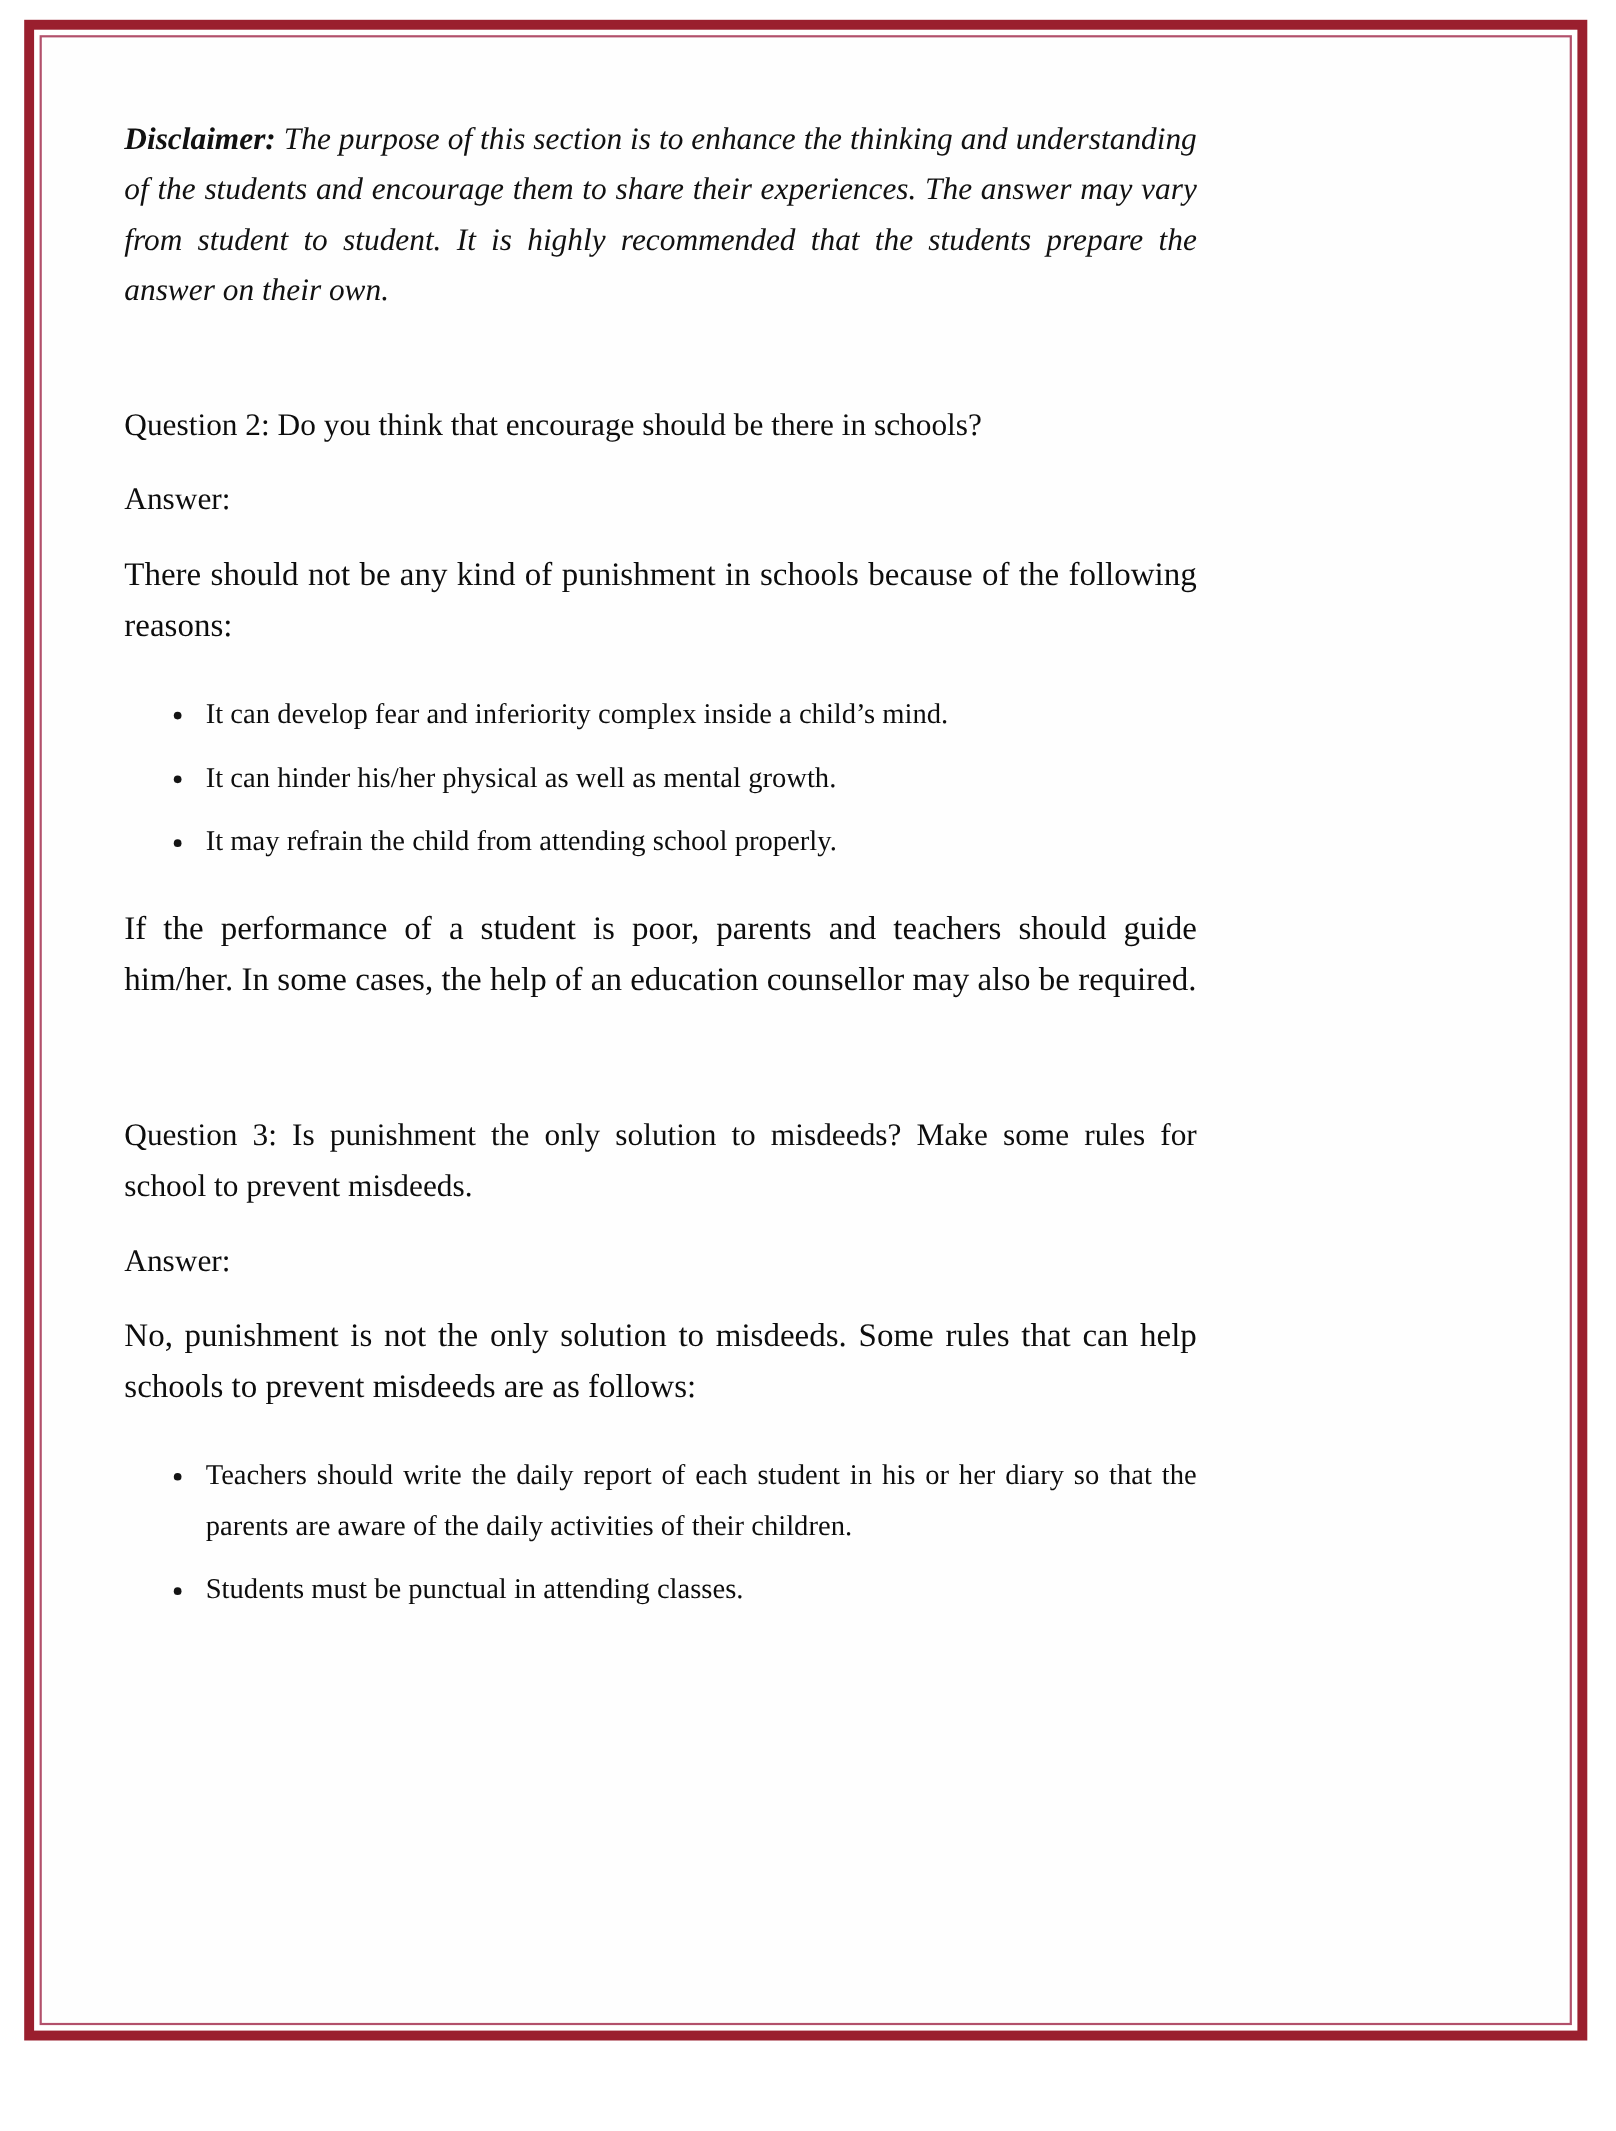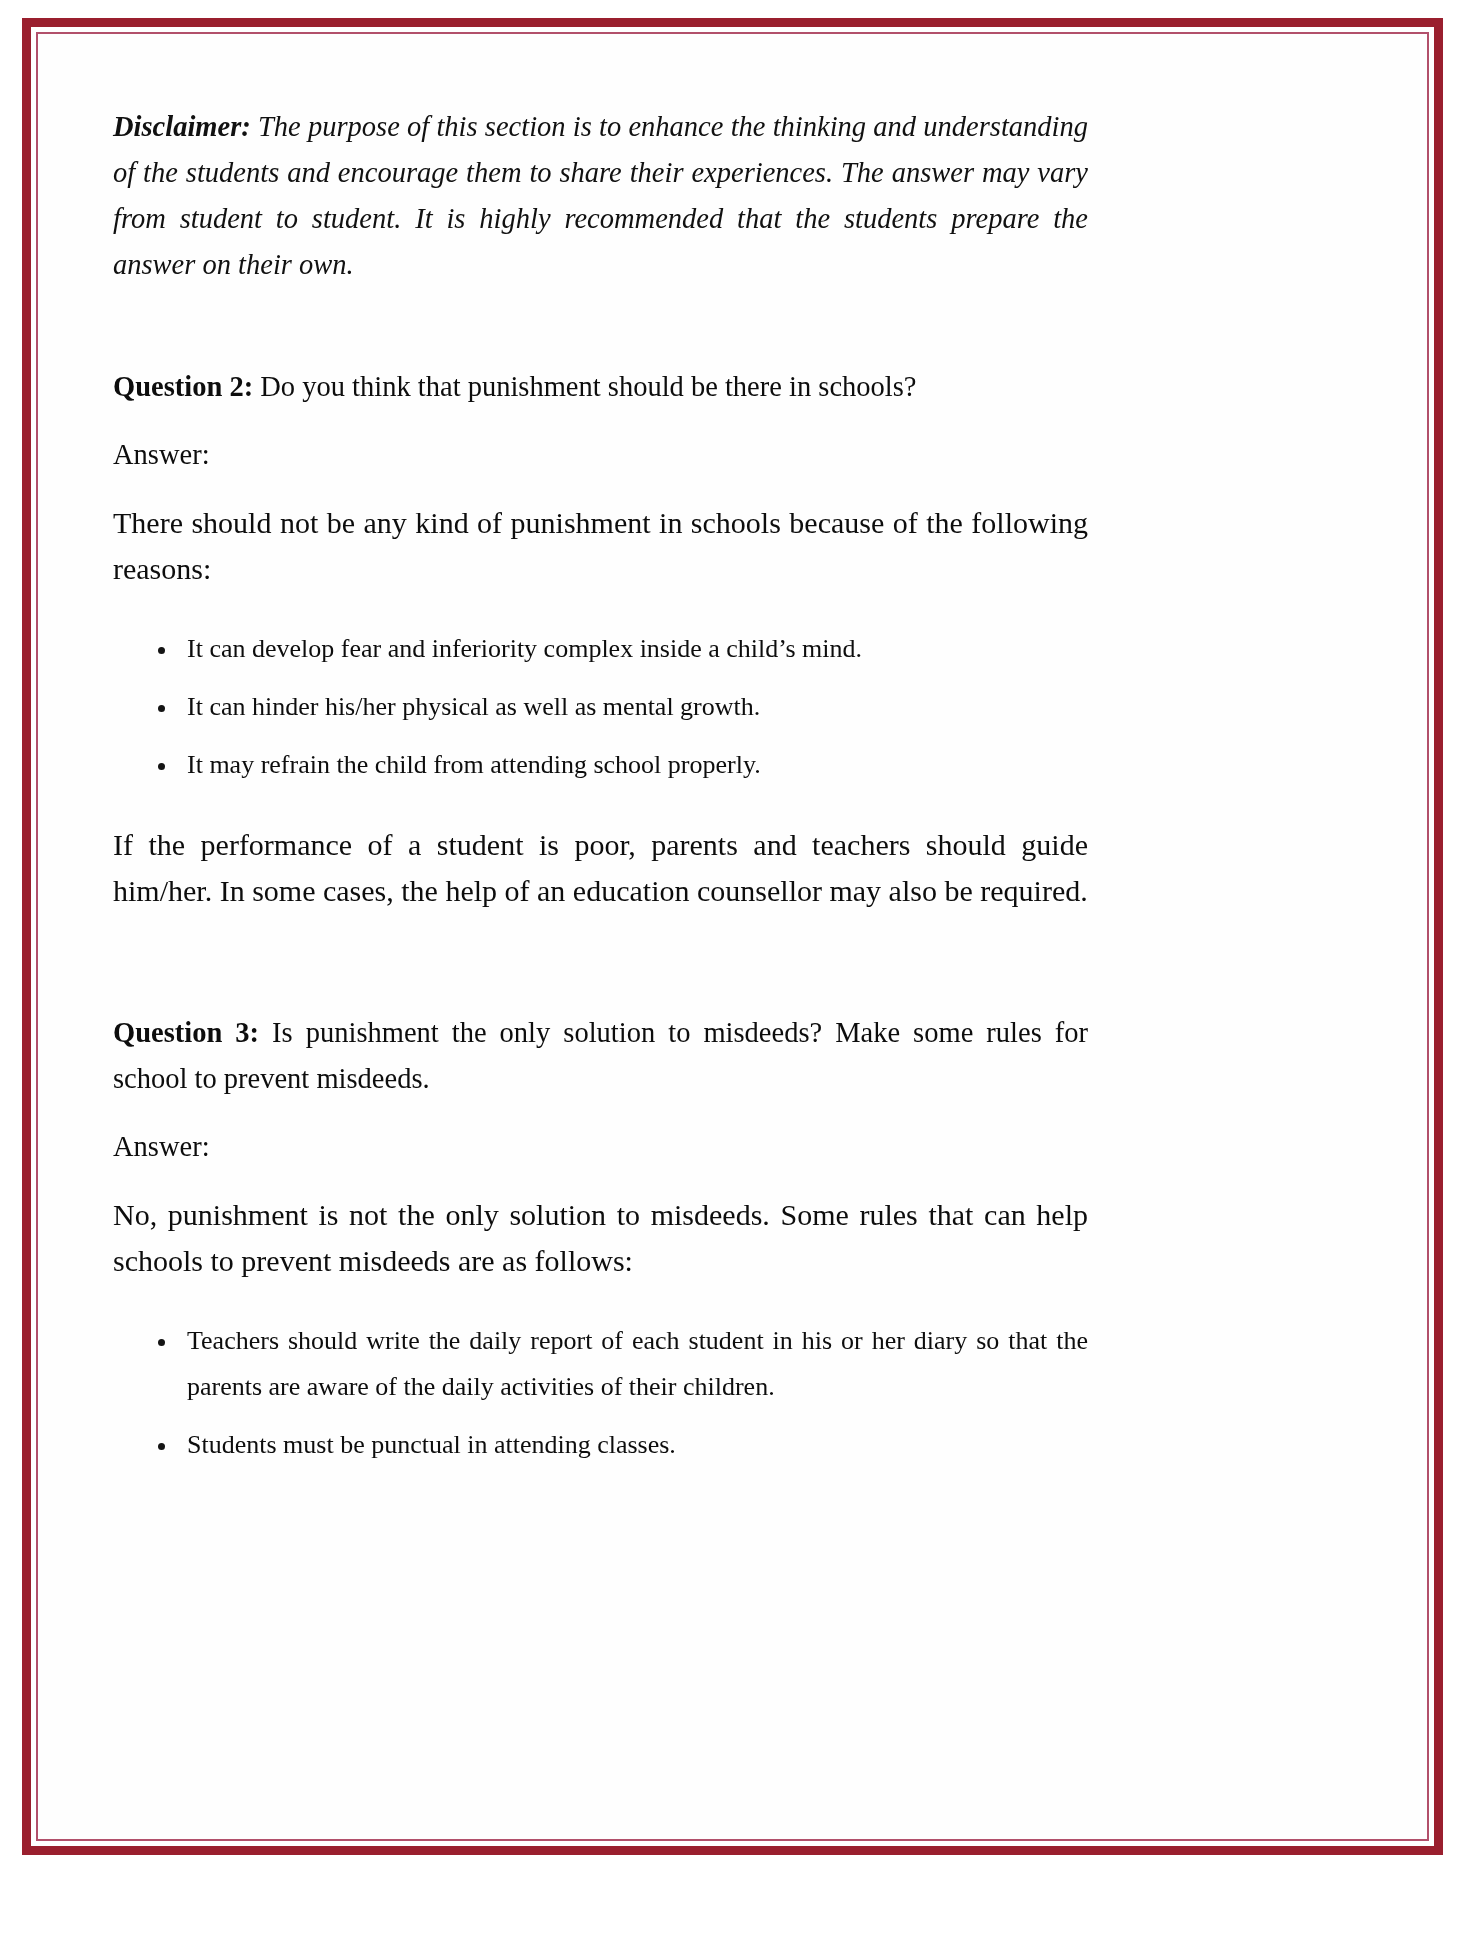--- a/index.html
+++ b/index.html
@@ -82,21 +82,21 @@
   .gap-sm { height: 22px; }
   .gap-xl { height: 96px; }
 
   .qline {
     font-size: 28.5px;
     line-height: 46px;
     text-align: justify;
     color: #0d0d0d;
     margin: 0;
   }
-  .qlabel { font-weight: bold; }
+  .qlabel { font-weight: normal; }
 
   .answer-label {
     font-weight: normal;
     font-size: 28.5px;
     line-height: 46px;
     color: #0d0d0d;
     margin: 0;
   }
 
   ul.bullets {
@@ -133,21 +133,21 @@
 
   <div class="frame-outer"></div>
   <div class="frame-inner"></div>
 
   <div class="content">
 
     <p class="disclaimer"><span class="lead">Disclaimer:</span><span> The purpose of this section is to enhance the thinking and understanding of the students and encourage them to share their experiences. The answer may vary from student to student. It is highly recommended that the students prepare the answer on their own.</span></p>
 
     <div class="gap-lg"></div>
 
-    <p class="qline"><span class="qlabel">Question 2:</span><span> Do you think that punishment should be there in schools?</span></p>
+    <p class="qline"><span class="qlabel">Question 2:</span><span> Do you think that encourage should be there in schools?</span></p>
 
     <div class="gap-sm"></div>
 
     <p class="answer-label">Answer:</p>
 
     <div class="gap-sm"></div>
 
     <p class="para nostretch">There should not be any kind of punishment in schools because of the following reasons:</p>
 
     <div class="gap-md"></div>

